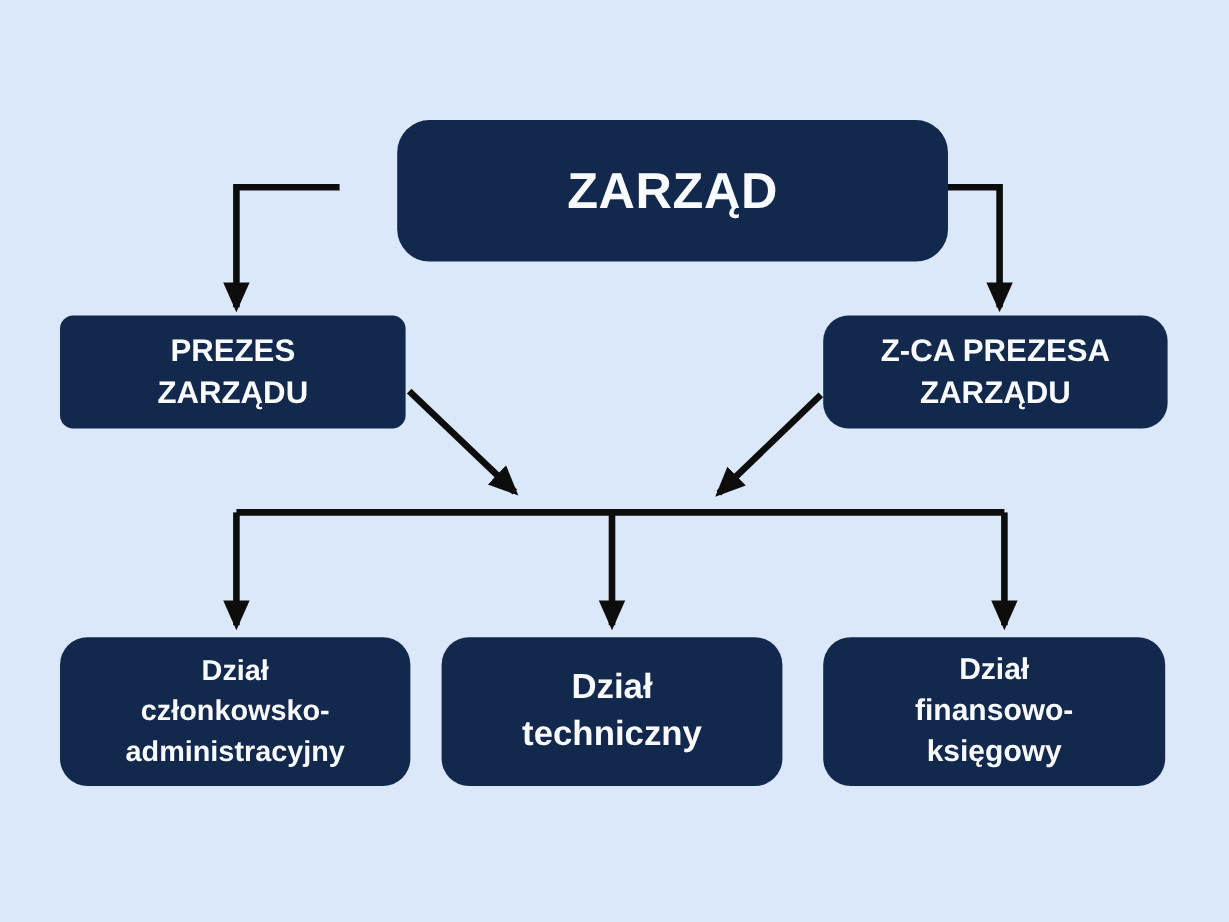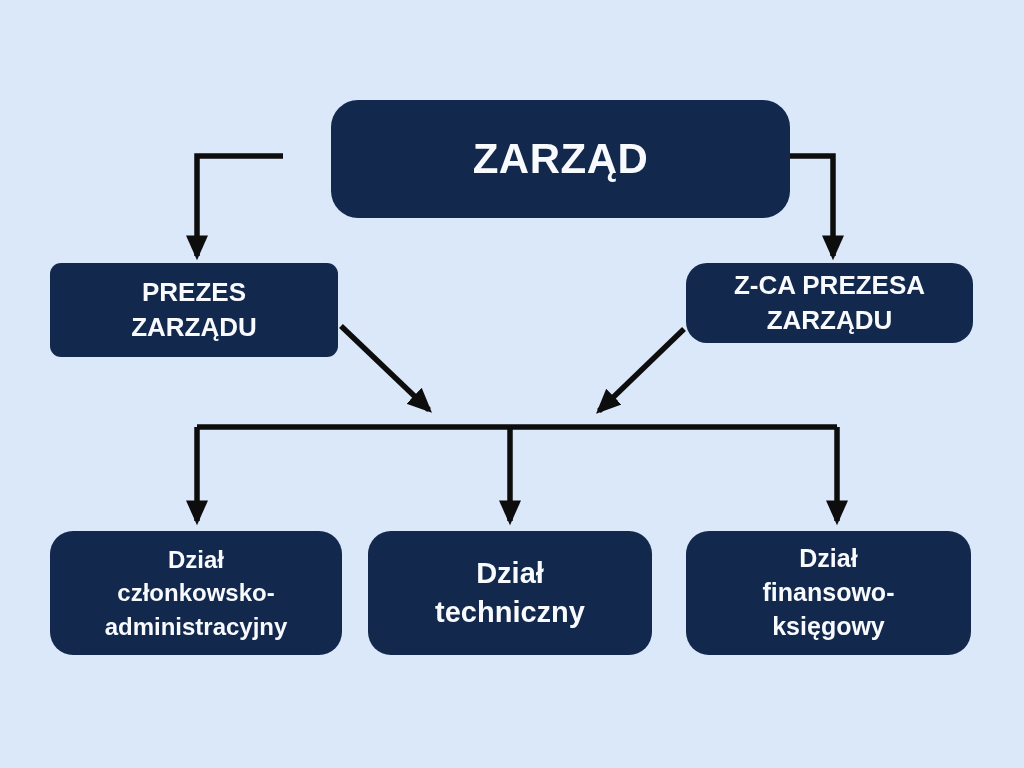--- a/index.html
+++ b/index.html
@@ -40,21 +40,21 @@
     left:283px;top:100px;width:459px;height:118px;
     border-radius:27px;
     font-size:42px;letter-spacing:.5px;margin-left:48px;
   }
   .node-prezes{
     left:50px;top:263px;width:288px;height:94px;
     border-radius:11px;
     font-size:26px;line-height:1.33;
   }
   .node-zca{
-    left:686px;top:263px;width:287px;height:80px;
+    left:686px;top:263px;width:287px;height:94px;
     border-radius:21px;
     font-size:26px;line-height:1.33;
   }
   .node-czlonkowsko{
     left:50px;top:531px;width:292px;height:124px;
     border-radius:23px;
     font-size:24px;line-height:1.38;
   }
   .node-techniczny{
     left:368px;top:531px;width:284px;height:124px;

